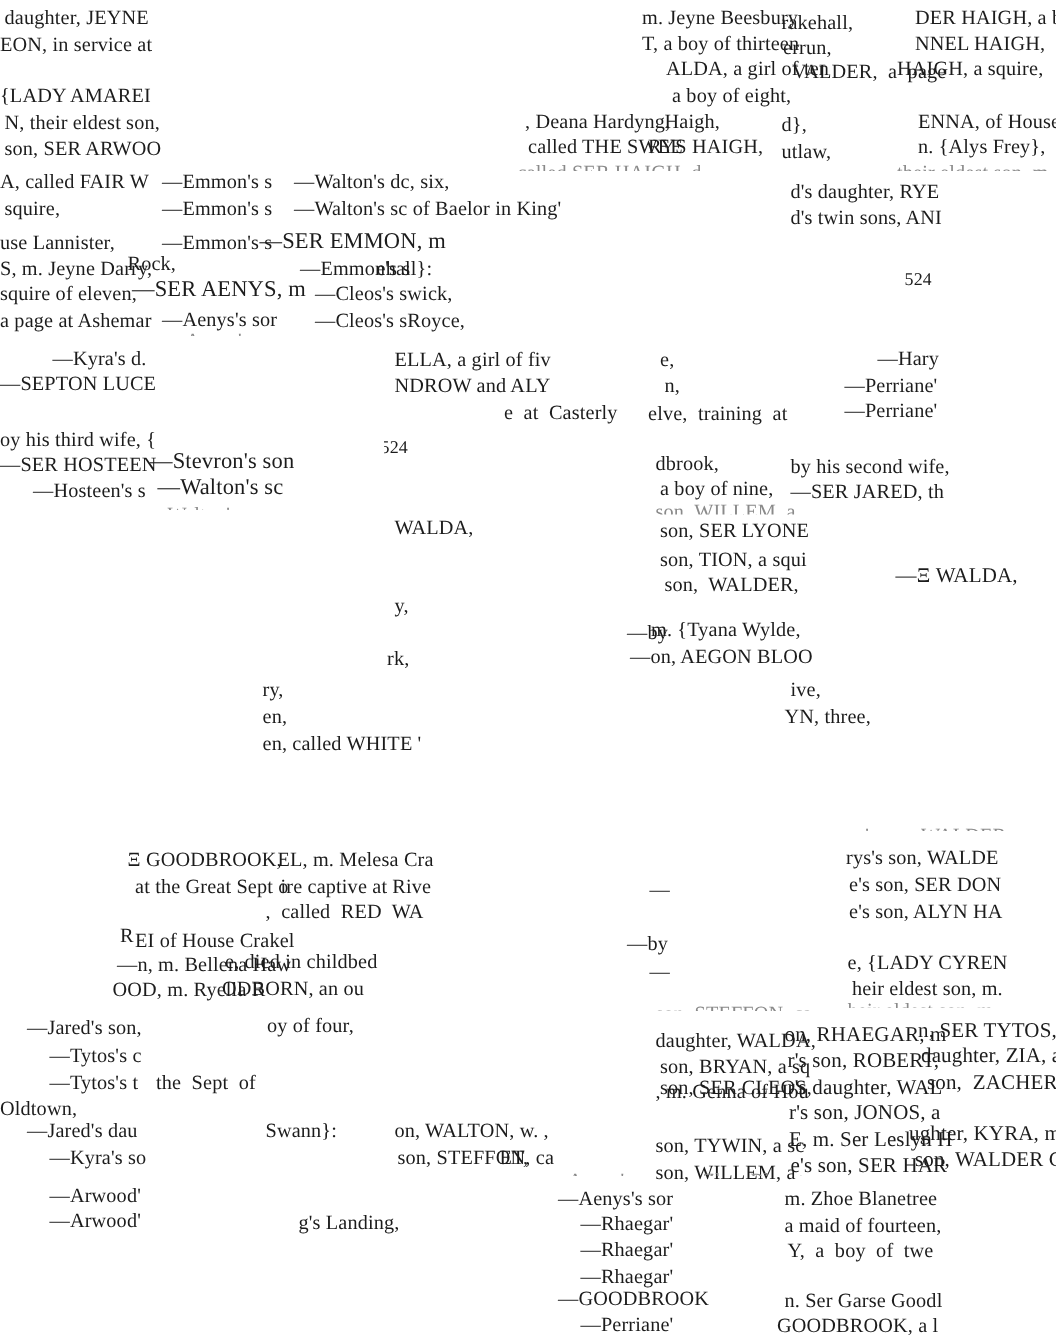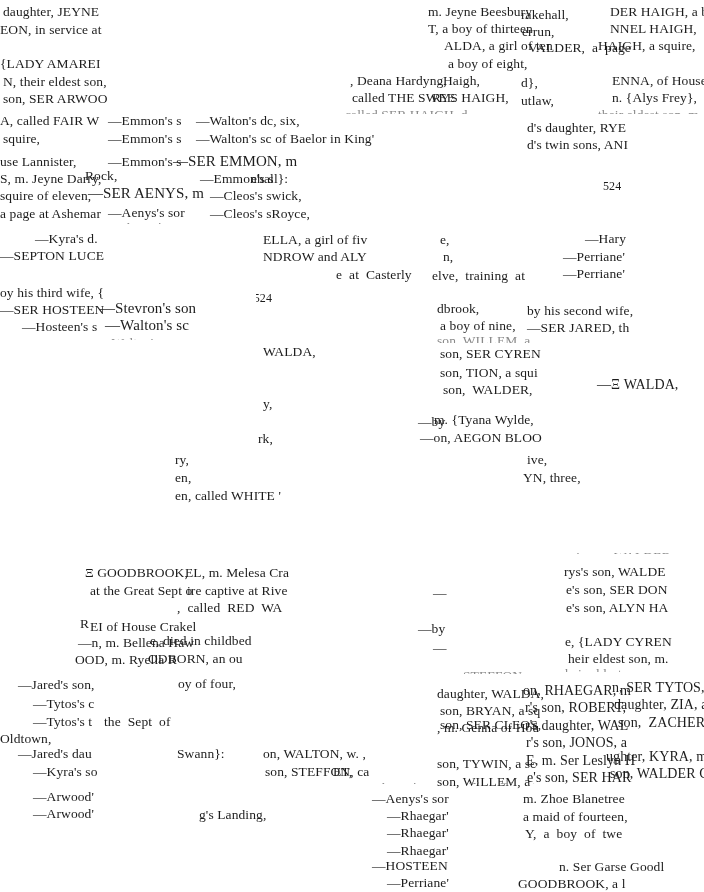--- a/index.html
+++ b/index.html
@@ -78,21 +78,21 @@
     <div class="frag" style="left: 100px; top: 301px; font-size: 15px;">—Stevron's son</div>
     <div class="frag" style="left: 22px; top: 320px;">—Hosteen's s</div>
     <div class="frag" style="left: 105px; top: 318px; font-size: 15px;">—Walton's sc</div>
     <div class="frag ghost" style="left: 98px; top: 336px; height: 4px; color: rgb(138, 138, 138);">—Walton's s</div>
     <div class="frag" style="left: 437px; top: 302px;">dbrook,</div>
     <div class="frag" style="left: 527px; top: 304px;">by his second wife,</div>
     <div class="frag" style="left: 440px; top: 319px;">a boy of nine,</div>
     <div class="frag" style="left: 527px; top: 321px;">—SER JARED, th</div>
     <div class="frag ghost" style="left: 437px; top: 334px; height: 9px; color: rgb(138, 138, 138);">son, WILLEM, a</div>
     <div class="frag" style="left: 263px; top: 345px;">WALDA,</div>
-    <div class="frag" style="left: 440px; top: 347px;">son, SER CYREN</div>
+    <div class="frag" style="left: 440px; top: 347px;">son, SER LYONE</div>
     <div class="frag" style="left: 440px; top: 366px;">son, TION, a squi</div>
     <div class="frag" style="left: 443px; top: 383px;">son,  WALDER,</div>
     <div class="frag" style="left: 597px; top: 378px; font-size: 14px;">—Ξ WALDA,</div>
     <div class="frag" style="left: 263px; top: 397px;">y,</div>
     <div class="frag" style="left: 418px; top: 415px;">—by</div>
     <div class="frag" style="left: 434px; top: 413px;">m. {Tyana Wylde,</div>
     <div class="frag" style="left: 258px; top: 432px;">rk,</div>
     <div class="frag" style="left: 420px; top: 431px;">—on, AEGON BLOO</div>
     <div class="frag" style="left: 175px; top: 453px;">ry,</div>
     <div class="frag" style="left: 527px; top: 453px;">ive,</div>
@@ -155,17 +155,17 @@
     <div class="frag" style="left: 33px; top: 807px;">—Arwood'</div>
     <div class="frag" style="left: 175px; top: 808px; margin-left: 24px;">g's Landing,</div>
     <div class="frag ghost" style="left: 365px; top: 780px; height: 4px; color: rgb(138, 138, 138);">—Aenys's son, m. Zhoe Blanetree</div>
     <div class="frag" style="left: 372px; top: 792px;">—Aenys's sor</div>
     <div class="frag" style="left: 523px; top: 792px;">m. Zhoe Blanetree</div>
     <div class="frag" style="left: 387px; top: 809px;">—Rhaegar'</div>
     <div class="frag" style="left: 523px; top: 810px;">a maid of fourteen,</div>
     <div class="frag" style="left: 387px; top: 826px;">—Rhaegar'</div>
     <div class="frag" style="left: 525px; top: 827px;">Y,  a  boy  of  twe</div>
     <div class="frag" style="left: 387px; top: 844px;">—Rhaegar'</div>
-    <div class="frag" style="left: 372px; top: 859px;">—HOSTEEN</div>
-    <div class="frag" style="left: 523px; top: 860px; margin-left: 36px;">n. Ser Garse Goodl</div>
+    <div class="frag" style="left: 372px; top: 859px;">—GOODBROOK</div>
+    <div class="frag" style="left: 523px; top: 860px;">n. Ser Garse Goodl</div>
     <div class="frag" style="left: 387px; top: 876px;">—Perriane'</div>
     <div class="frag" style="left: 518px; top: 877px;">GOODBROOK, a l</div>
   </div>
 
 </body></html>

